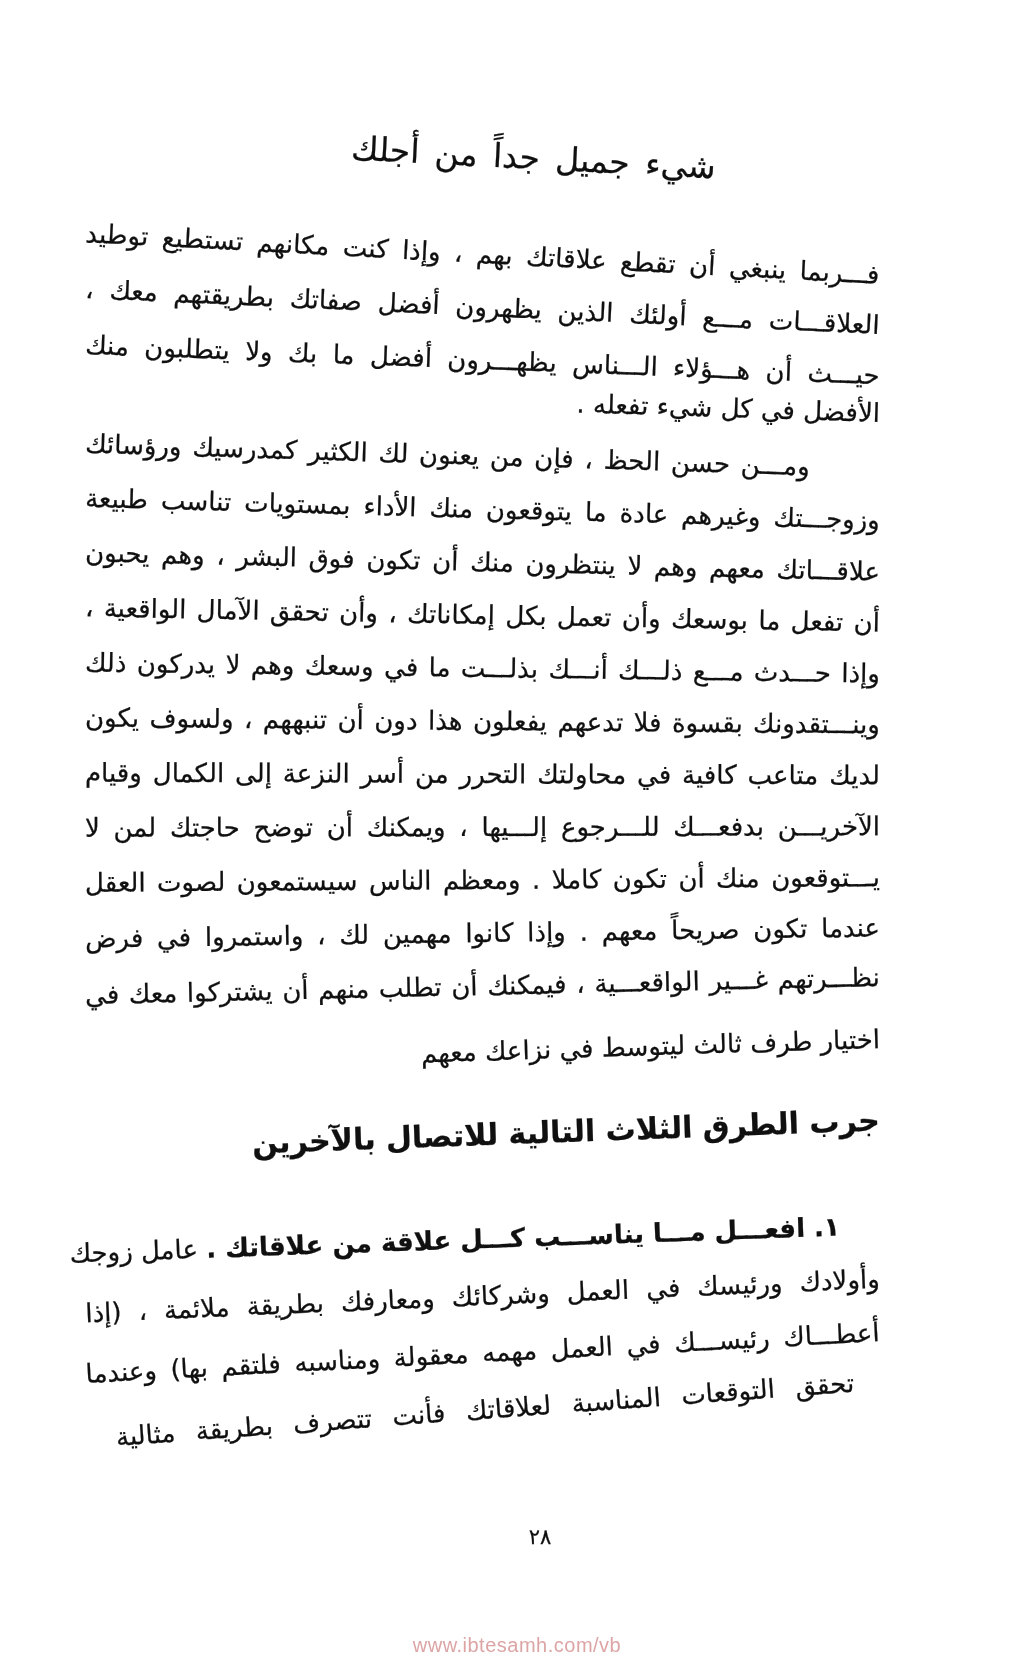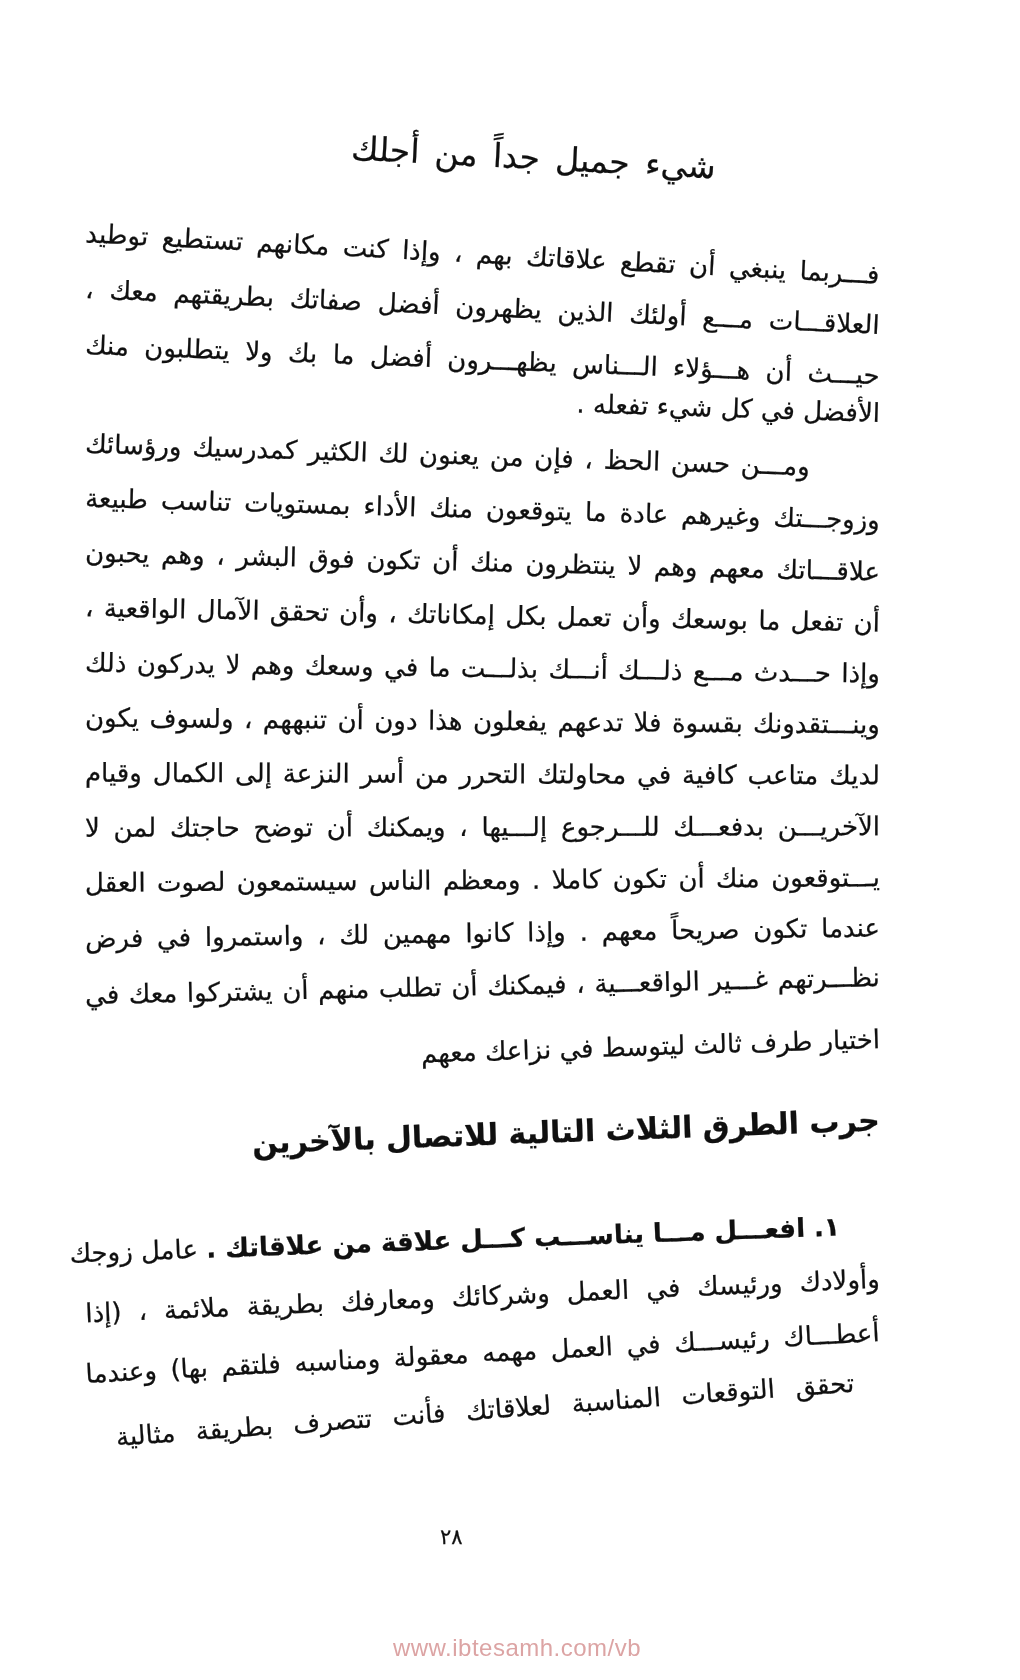--- a/index.html
+++ b/index.html
@@ -56,32 +56,32 @@
     text-align: right;
     font-size: 30px;
     font-weight: bold;
     line-height: 56px;
   }
   .heading { display: inline-block; }
   .bold { font-weight: bold; }
   .pagenum {
     position: absolute;
     top: 1522px; left: 440px; width: 200px;
-    text-align: left;
+    text-align: center;
     font-size: 21px;
     letter-spacing: 2px;
     line-height: 30px;
   }
   .watermark {
     position: absolute;
     top: 1634px; left: 0; right: 0;
     padding-left: 14px;
     text-align: center;
     font-family: "Liberation Sans", sans-serif;
-    font-size: 24px;
+    font-size: 20px;
     color: #dca4a4;
     -webkit-text-stroke: 0;
     letter-spacing: 0.5px;
   }
 </style>
 </head>
 <body>
 
 <div class="page">
 

